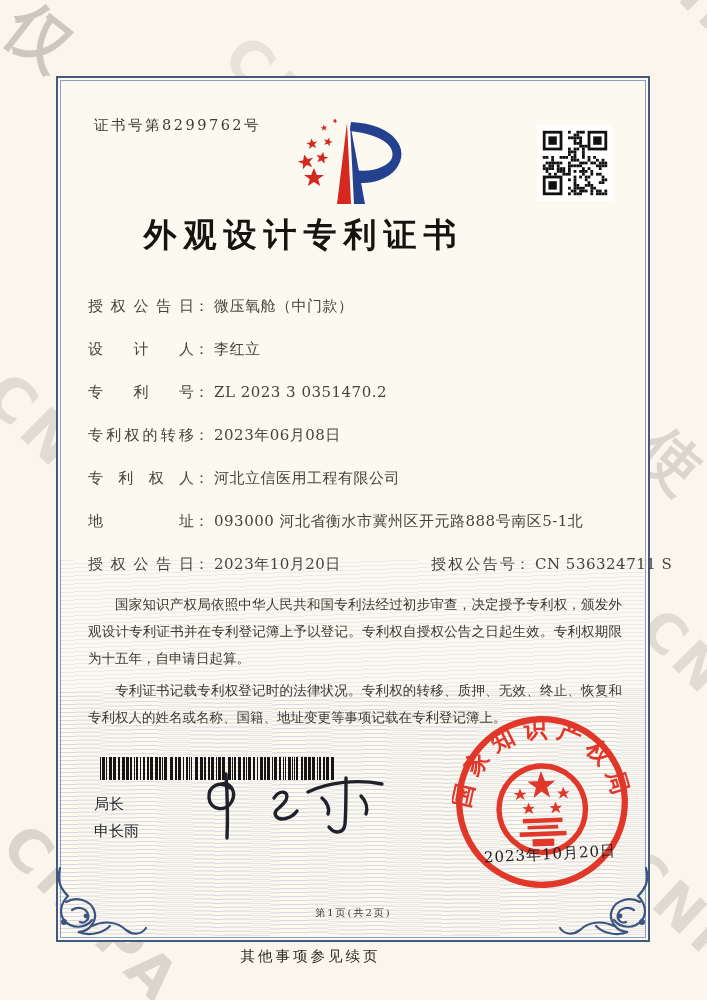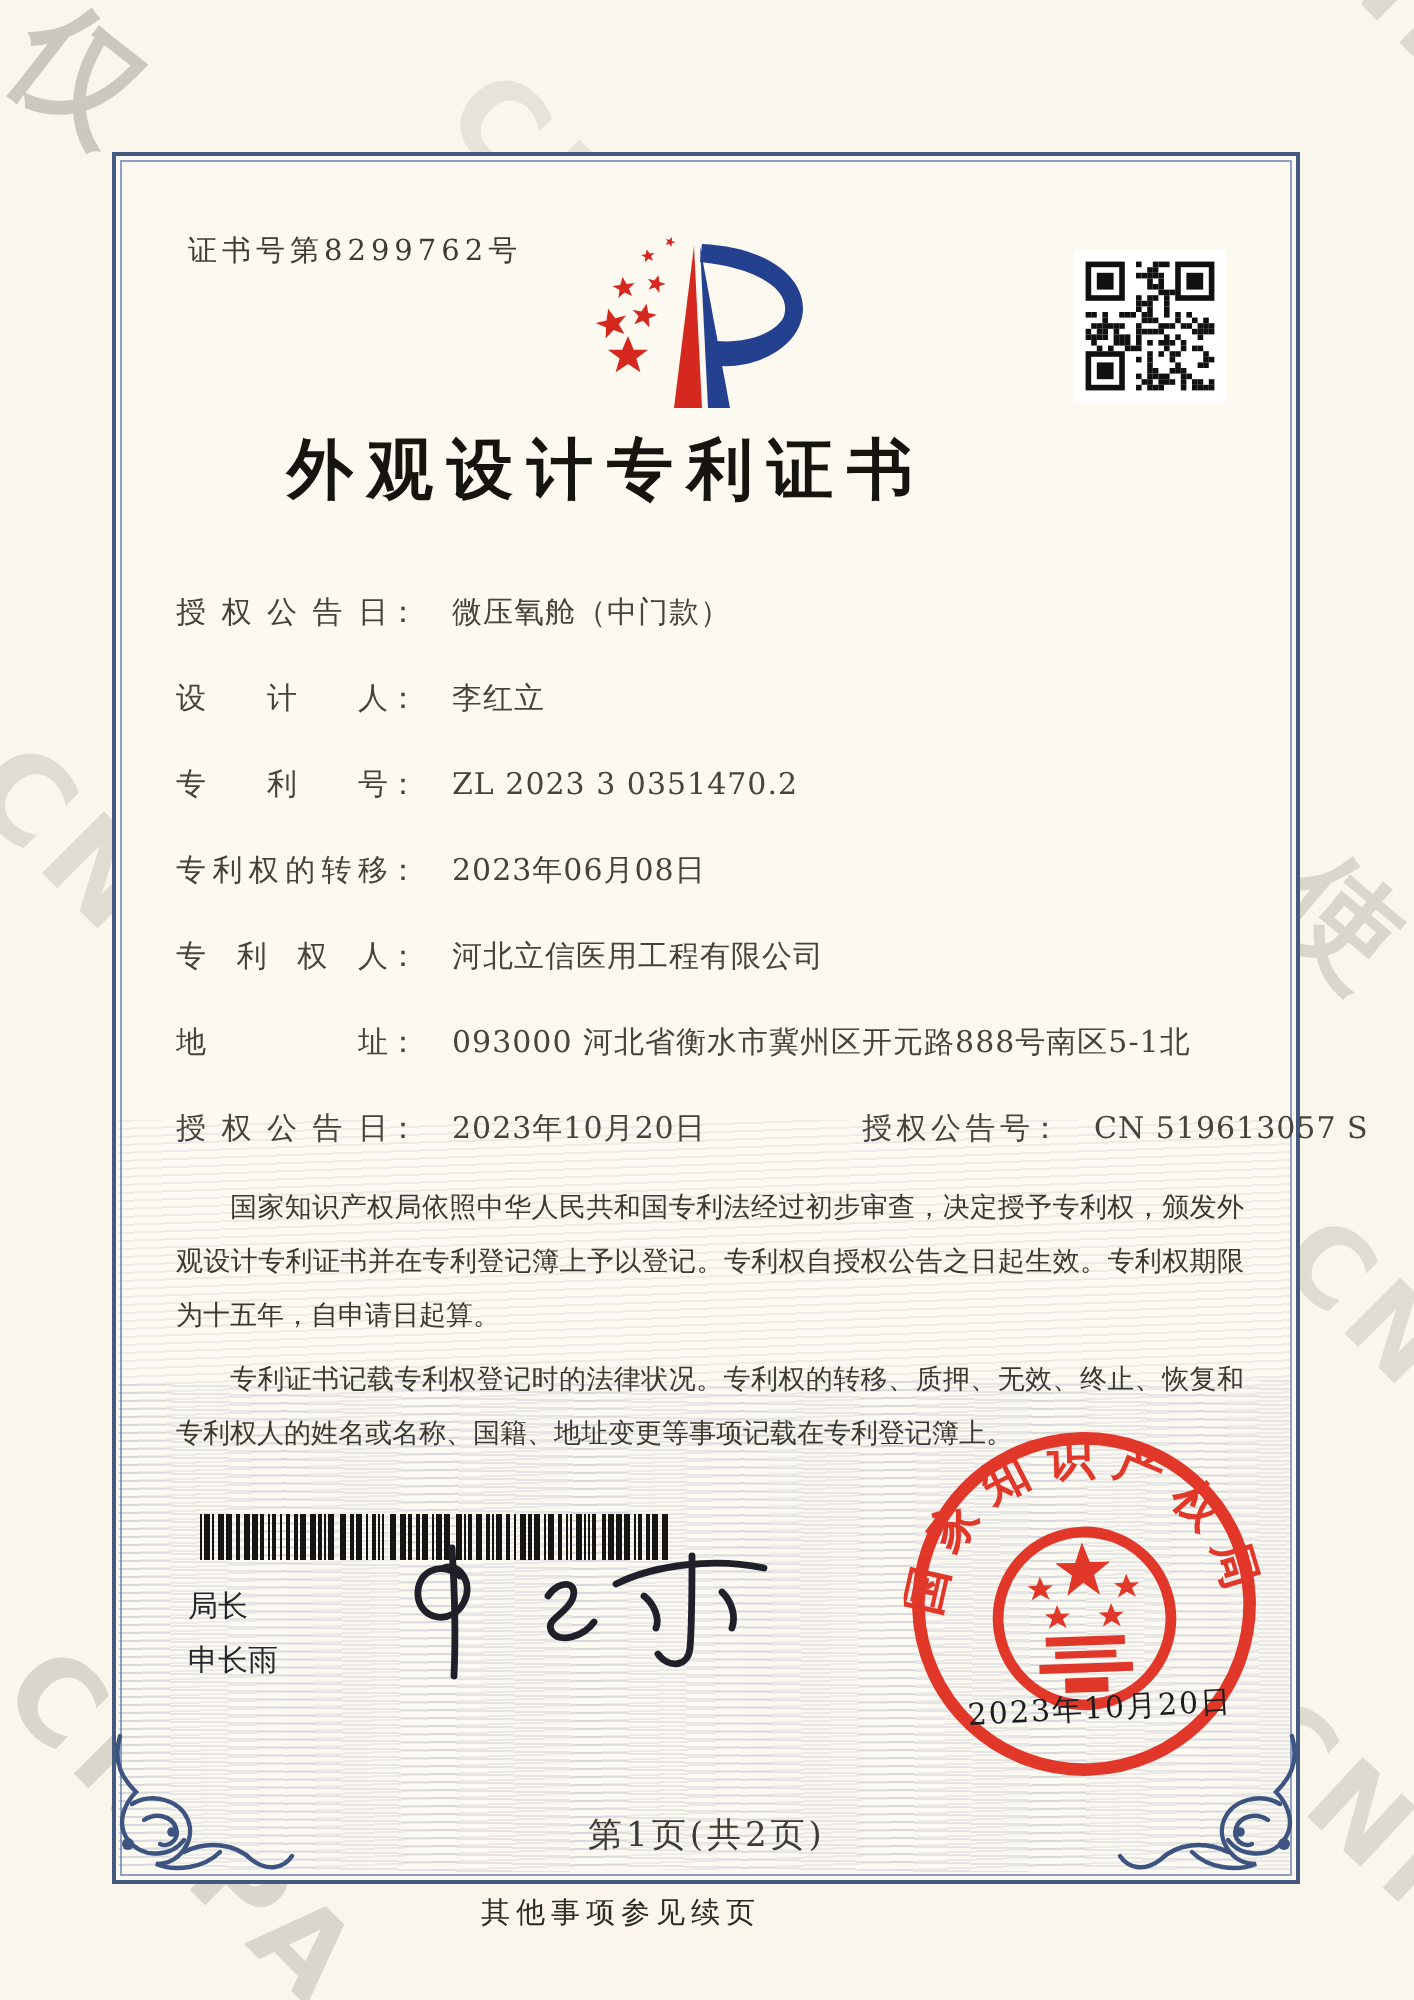--- a/index.html
+++ b/index.html
@@ -27,40 +27,40 @@
   
   .cert-no{position:absolute;left:94px;top:116px;font-size:14.5px;letter-spacing:2.5px;color:#3c3b35;}
   .logo{position:absolute;left:297px;top:116px;width:116px;height:94px;}
   .qr{position:absolute;left:537px;top:125px;width:70px;height:70px;background:#fff;padding:3px;}
   .title{position:absolute;left:0;top:213px;width:607px;text-align:center;
          font-size:33px;font-weight:bold;letter-spacing:7px;color:#15140f;}
   
   .field-row{position:absolute;left:88px;font-size:15px;height:22px;white-space:nowrap;color:#45443c;}
   .flabel{display:inline-block;width:106px;text-align:justify;text-align-last:justify;vertical-align:top;}
   .fcolon{display:inline-block;width:14px;vertical-align:top;}
-  .fvalue{display:inline-block;margin-left:18px;vertical-align:top;letter-spacing:.5px;}
+  .fvalue{display:inline-block;margin-left:6px;vertical-align:top;letter-spacing:.5px;}
   .fgroup2{position:absolute;left:343px;top:0;white-space:nowrap;}
   .flabel2{display:inline-block;width:84px;text-align:justify;text-align-last:justify;vertical-align:top;}
   
   .body-text{position:absolute;left:88px;top:592px;width:534px;
      font-size:13.5px;line-height:27px;text-align:justify;color:#3a392f;}
   .body-text p{margin:0 0 5px 0;text-indent:2em;font-family:Liberation Mono, monospace;}
   
   .barcode{position:absolute;left:100px;top:757px;width:236px;height:23px;}
   
   .sig-labels{position:absolute;left:94px;top:791px;font-size:15px;line-height:27px;
      font-family:Liberation Serif, serif;color:#26262b;}
   .sig-script{position:absolute;left:196px;top:768px;width:195px;height:80px;}
   
   .seal{position:absolute;left:452px;top:712px;width:180px;height:180px;transform:rotate(-2deg);opacity:.93;}
   .seal-date{position:absolute;left:470px;top:845px;width:160px;text-align:center;
      font-size:15px;color:#1c1c1c;transform:rotate(-3deg);letter-spacing:1px;}
   
   .page-no{position:absolute;left:0;top:906px;width:707px;text-align:center;
-     font-size:17px;letter-spacing:2px;color:#3c3b35;}
+     font-size:10px;letter-spacing:2px;color:#3c3b35;}
   .cont-note{position:absolute;left:0;top:947px;width:621px;text-align:center;
      font-size:14.5px;letter-spacing:3px;color:#2b2a24;}
   .corner{position:absolute;width:96px;height:78px;}
   .corner.bl{left:52px;top:862px;}
   .corner.br{left:558px;top:862px;transform:scaleX(-1);}
 </style>
 </head>
 <body>
 
 <span class="wm" style="left:8px;top:-6px;font-size:64px;opacity:.40;transform:rotate(38deg);">仅</span>
@@ -307,21 +307,21 @@
   <span class="flabel">专利权的转移</span><span class="fcolon">：</span><span class="fvalue">2023年06月08日</span>
 </div>
 <div class="field-row" style="top:469px">
   <span class="flabel">专利权人</span><span class="fcolon">：</span><span class="fvalue">河北立信医用工程有限公司</span>
 </div>
 <div class="field-row" style="top:512px">
   <span class="flabel">地址</span><span class="fcolon">：</span><span class="fvalue">093000 河北省衡水市冀州区开元路888号南区5-1北</span>
 </div>
 <div class="field-row" style="top:555px;width:534px">
   <span class="flabel">授权公告日</span><span class="fcolon">：</span><span class="fvalue">2023年10月20日</span>
-  <span class="fgroup2"><span class="flabel2">授权公告号</span><span class="fcolon">：</span><span class="fvalue">CN 519613057 S</span></span>
+  <span class="fgroup2"><span class="flabel2">授权公告号</span><span class="fcolon">：</span><span class="fvalue">CN 536324711 S</span></span>
 </div>
 
 <div class="body-text">
   <p>国家知识产权局依照中华人民共和国专利法经过初步审查，决定授予专利权，颁发外观设计专利证书并在专利登记簿上予以登记。专利权自授权公告之日起生效。专利权期限为十五年，自申请日起算。</p>
   <p>专利证书记载专利权登记时的法律状况。专利权的转移、质押、无效、终止、恢复和专利权人的姓名或名称、国籍、地址变更等事项记载在专利登记簿上。</p>
 </div>
 
 <svg class="barcode" viewBox="0 0 236 23" preserveAspectRatio="none">
   <g id="barcode-bars" fill="#171513">
       <rect x="0" y="0" width="1" height="23"></rect>

